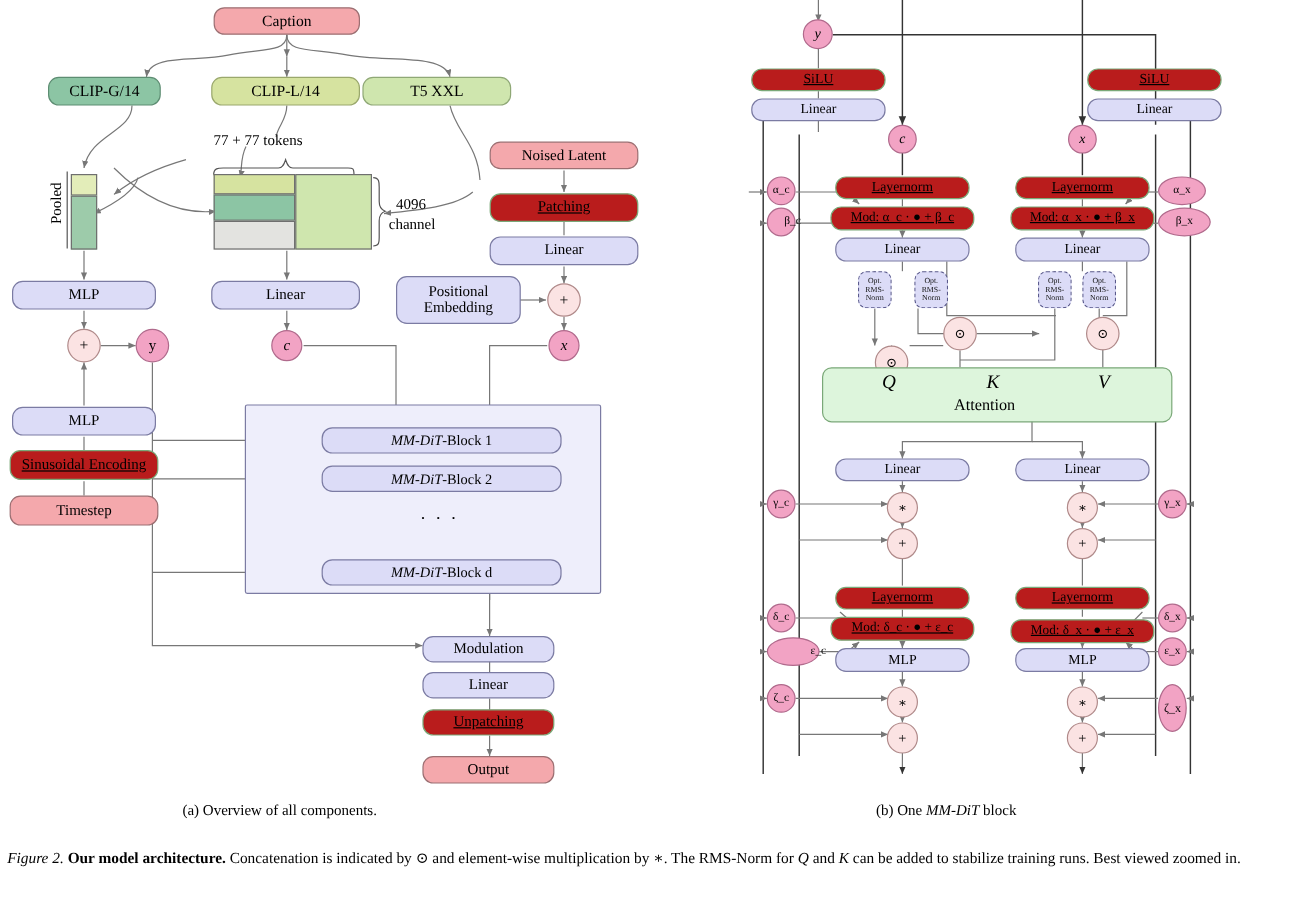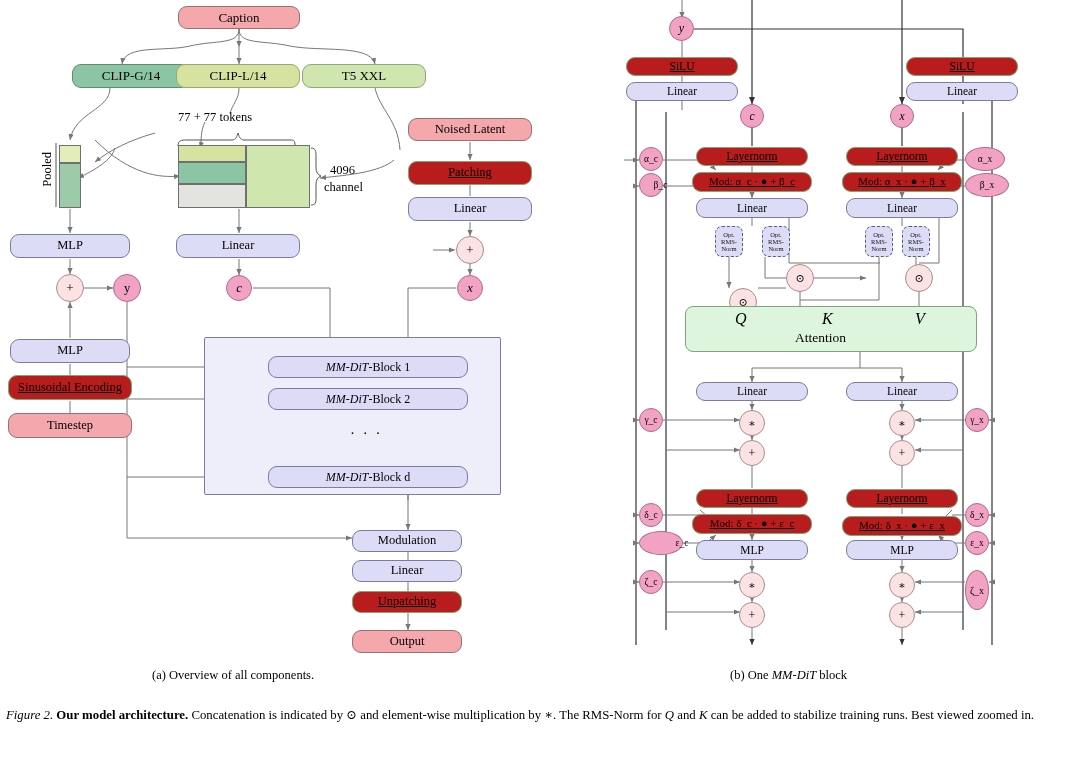--- a/index.html
+++ b/index.html
@@ -237,21 +237,21 @@
       <path d="M952,548 L938,535" marker-end="url(#ah)"></path>
 
       <path d="M992,582 L989,582" marker-end="url(#ah)"></path>
       <path d="M965,582 L915,582" marker-end="url(#ah)"></path>
       <path d="M963,612 L915,612" marker-end="url(#ah)"></path>
     </g>
   </svg>
 
   <div class="node red" style="left:178px;top:6px;width:122px;height:23px;font-size:13px;">Caption</div>
 
-  <div class="node clipg" style="left:72px;top:64px;width:118px;height:24px;font-size:13px;">CLIP-G/14</div>
+  <div class="node clipg" style="left:40px;top:64px;width:94px;height:24px;font-size:13px;">CLIP-G/14</div>
   <div class="node clipl" style="left:176px;top:64px;width:124px;height:24px;font-size:13px;">CLIP-L/14</div>
   <div class="node t5" style="left:302px;top:64px;width:124px;height:24px;font-size:13px;">T5 XXL</div>
 
   <div class="lbl" style="left:178px;top:110px;font-size:12.5px;">77 + 77 tokens</div>
   <div class="lbl" style="left:330px;top:163px;font-size:12.5px;">4096</div>
   <div class="lbl" style="left:324px;top:180px;font-size:12.5px;">channel</div>
 
   <svg class="svgl" viewBox="0 0 1080 759">
     <g stroke="#555" fill="none" stroke-width="1">
       <path d="M178,146 C178,140 182,140 186,140 L232,140 C236,140 237,136 238,133 C239,136 240,140 244,140 L290,140 C294,140 295,140 295,146"></path>
@@ -267,20 +267,24 @@
 
   <div class="rct" style="left:178px;top:145px;width:68px;height:17px;background:#d6e3a0;"></div>
   <div class="rct" style="left:178px;top:162px;width:68px;height:22px;background:#8cc5a4;"></div>
   <div class="rct" style="left:178px;top:184px;width:68px;height:24px;background:#e3e3e0;"></div>
   <div class="rct" style="left:246px;top:145px;width:64px;height:63px;background:#cfe6ae;"></div>
 
   <div class="node red" style="left:408px;top:118px;width:124px;height:23px;font-size:12.5px;">Noised Latent</div>
   <div class="node green" style="left:408px;top:161px;width:124px;height:24px;font-size:12.5px;">Patching</div>
   <div class="node blue" style="left:408px;top:197px;width:124px;height:24px;font-size:12.5px;">Linear</div>
 
+  <div class="node blue" style="left:330px;top:230px;width:104px;height:40px;font-size:12.5px;flex-direction:column;">
+    <span>Positional</span>
+    <span>Embedding</span>
+  </div>
 
   <div class="node blue" style="left:10px;top:234px;width:120px;height:24px;font-size:12.5px;">MLP</div>
   <div class="node blue" style="left:176px;top:234px;width:124px;height:24px;font-size:12.5px;">Linear</div>
   <div class="node blue" style="left:10px;top:339px;width:120px;height:24px;font-size:12.5px;">MLP</div>
   <div class="node green" style="left:8px;top:375px;width:124px;height:25px;font-size:12.5px;">Sinusoidal Encoding</div>
   <div class="node red" style="left:8px;top:413px;width:124px;height:25px;font-size:12.5px;">Timestep</div>
 
   <div class="circ op" style="left:56px;top:274px;width:28px;height:28px;font-size:13px;">+</div>
   <div class="circ pink" style="left:113px;top:274px;width:28px;height:28px;font-size:12.5px;">y</div>
   <div class="circ pink" style="left:226px;top:275px;width:26px;height:26px;font-size:12.5px;font-style:italic;">c</div>

